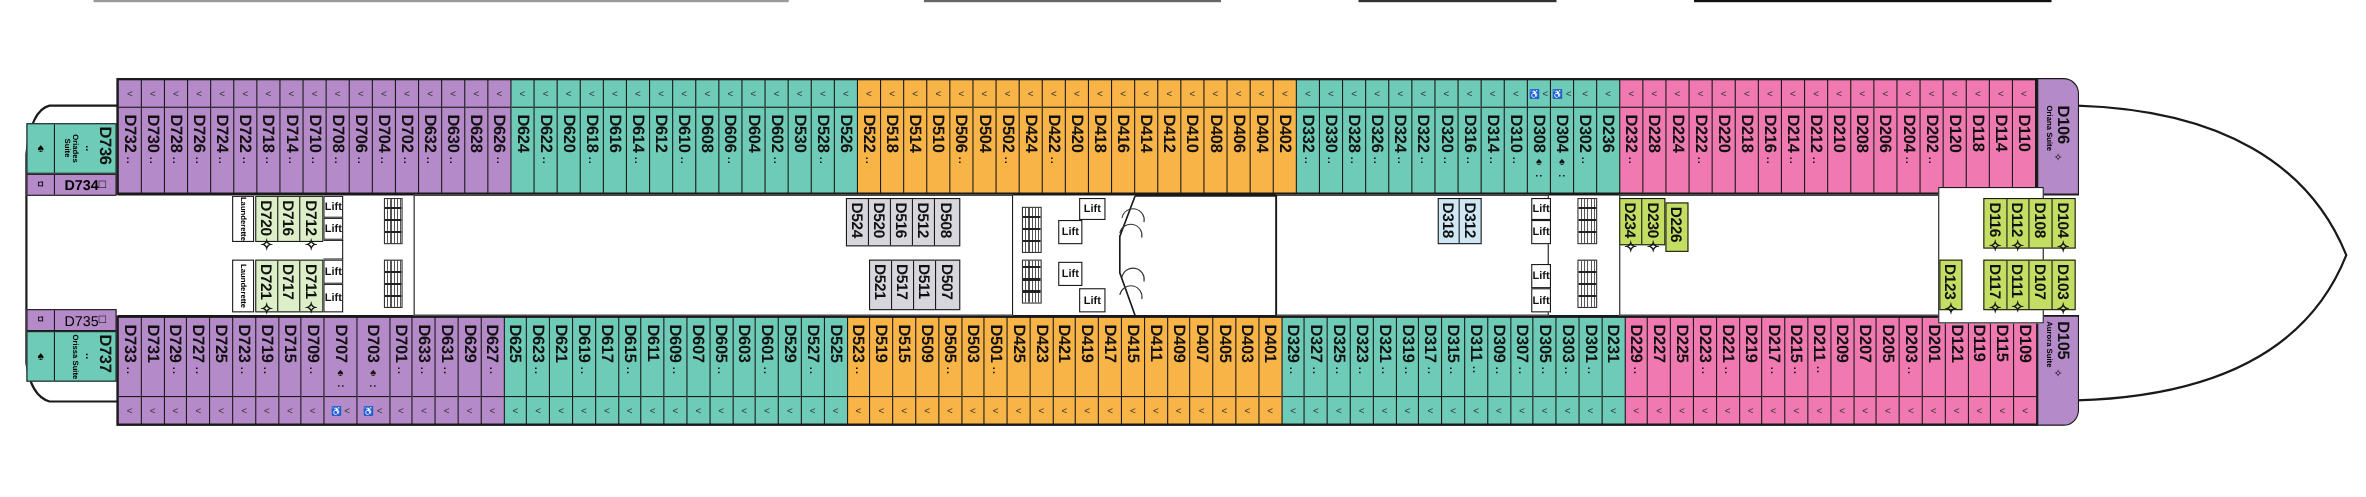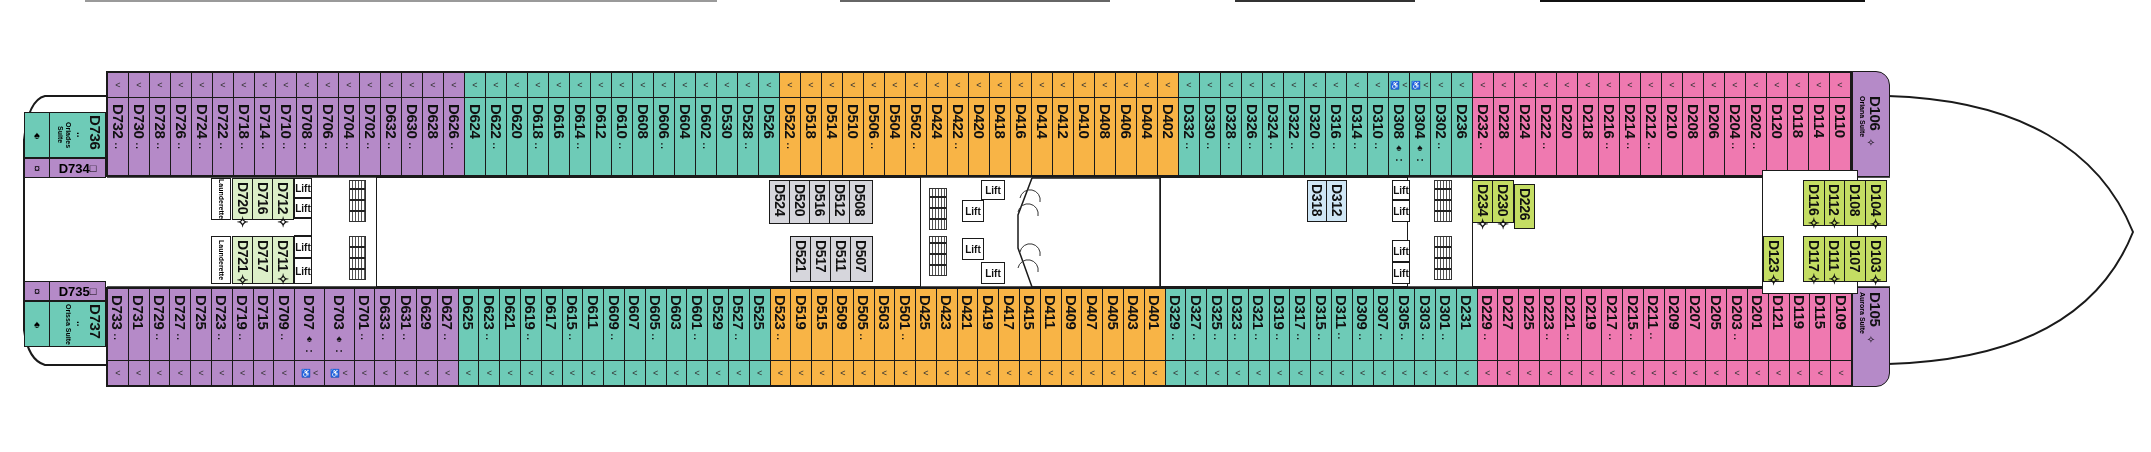--- a/index.html
+++ b/index.html
@@ -65,21 +65,21 @@
 </div>
 <div class="suite purple" style="left:24px;top:158px;width:82px;height:20px;">
   <div class="icon-sym" style="width:24px;border-right:1.5px solid #1a1a1a;">¤</div>
   <div style="flex:1;display:flex;align-items:center;justify-content:center;font-weight:700;font-size:13px;">
     <span>D734</span>
       <span style="font-size:11px;">□</span>
   </div>
 </div>
 <div class="suite purple" style="left:24px;top:281px;width:82px;height:20px;">
   <div class="icon-sym" style="width:24px;border-right:1.5px solid #1a1a1a;">¤</div>
-  <div style="flex:1;display:flex;align-items:center;justify-content:center;font-weight:700;font-size:13px;">
+  <div style="flex:1;display:flex;align-items:center;justify-content:center;font-weight:400;font-size:13px;">
     <span>D735</span>
       <span style="font-size:11px;">□</span>
   </div>
 </div>
 <div class="suite teal" style="left:24px;top:301px;width:82px;height:46px;">
   <div class="icon-sym" style="width:24px;border-right:1.5px solid #1a1a1a;">♠</div>
   <div style="flex:1;display:flex;justify-content:flex-end;gap:3px;padding-right:2px;">
     <span class="small-v">Orissa Suite</span>
     <span class="small-v" style="font-size:10px;">..</span>
     <span class="vtext" style="padding-top:2px;">D737</span>

